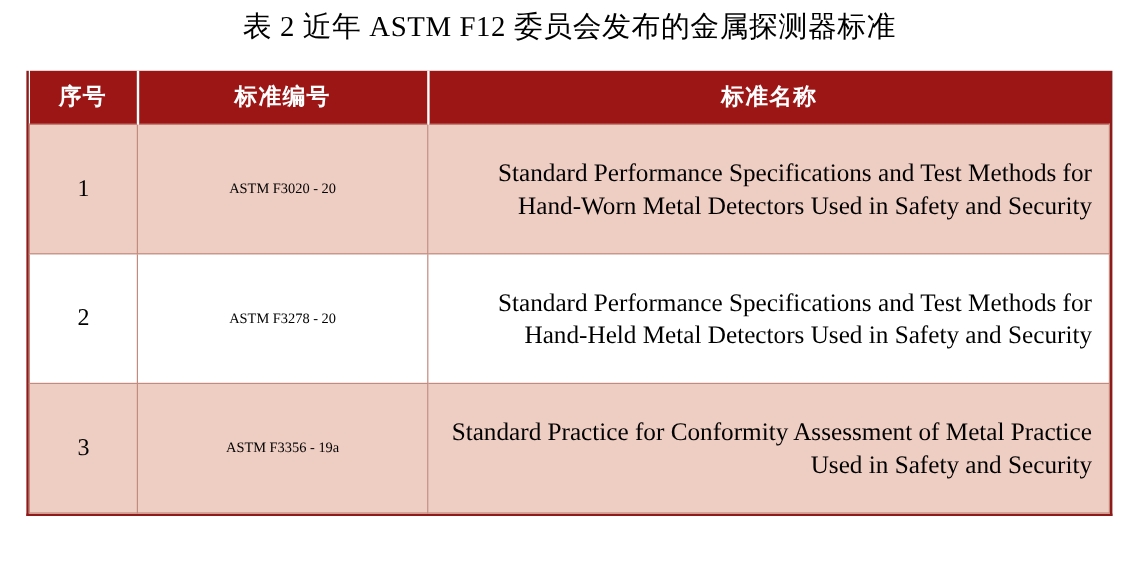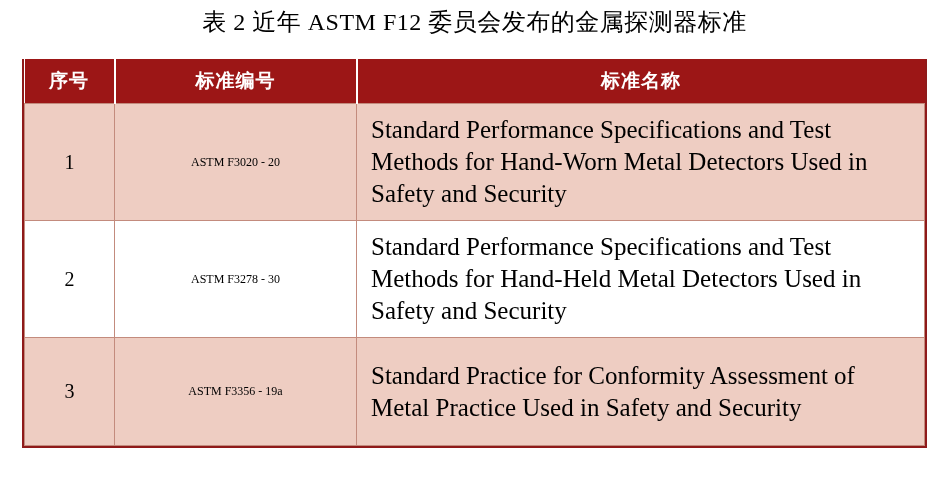--- a/index.html
+++ b/index.html
@@ -77,24 +77,24 @@
   td.col-index {
     font-size: 20px;
     padding: 6px 2px;
   }
   td.col-code {
     font-size: 12px;
     padding: 6px 6px;
     white-space: nowrap;
   }
   td.col-name {
-    font-size: 25px;
+    font-size: 21px;
     line-height: 1.28;
     padding: 10px 14px;
-    text-align: left;
+    text-align: right;
   }
   tbody tr {
     height: 108px;
   }
 </style>
 </head>
 <body>
 
 <div class="page">
 
@@ -115,21 +115,21 @@
         </tr>
       </thead>
       <tbody>
         <tr class="row-odd">
           <td class="col-index">1</td>
           <td class="col-code">ASTM F3020 - 20</td>
           <td class="col-name">Standard Performance Specifications and Test Methods for Hand-Worn Metal Detectors Used in Safety and Security</td>
         </tr>
         <tr class="row-even">
           <td class="col-index">2</td>
-          <td class="col-code">ASTM F3278 - 30</td>
+          <td class="col-code">ASTM F3278 - 20</td>
           <td class="col-name">Standard Performance Specifications and Test Methods for Hand-Held Metal Detectors Used in Safety and Security</td>
         </tr>
         <tr class="row-odd">
           <td class="col-index">3</td>
           <td class="col-code">ASTM F3356 - 19a</td>
           <td class="col-name">Standard Practice for Conformity Assessment of Metal Practice Used in Safety and Security</td>
         </tr>
       </tbody>
     </table>
   </div>

